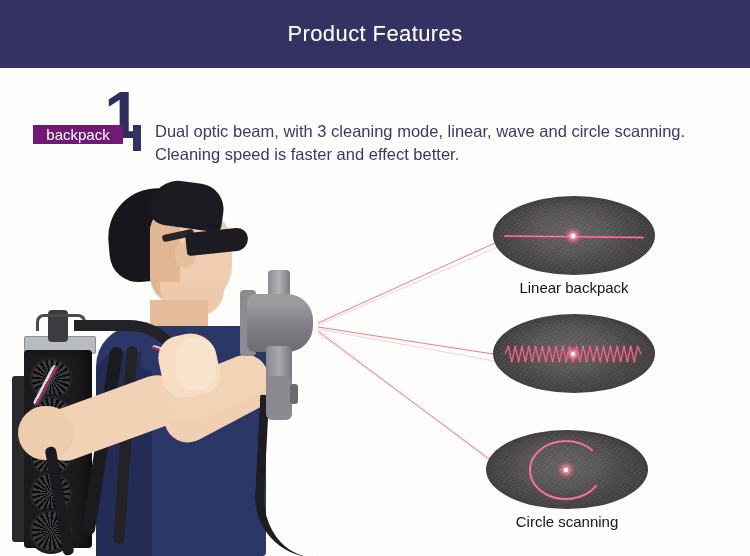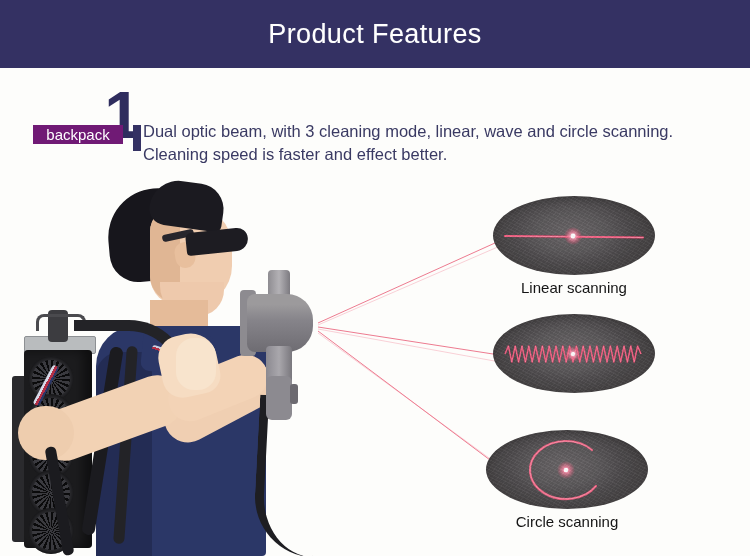--- a/index.html
+++ b/index.html
@@ -6,40 +6,40 @@
   body{
     width:750px;height:556px;overflow:hidden;background:#fdfdfb;
     font-family:"Liberation Sans",sans-serif;position:relative;
   }
   
   .header{
     position:absolute;left:0;top:0;width:750px;height:68px;
     background:#343163;display:flex;align-items:center;justify-content:center;
   }
   .header-title{
-    color:#ffffff;font-size:27px;letter-spacing:.4px;font-weight:400;
+    color:#ffffff;font-size:22px;letter-spacing:.4px;font-weight:400;
     text-shadow:0 0 1px rgba(255,255,255,.25);
   }
   
   .badge-wrap{position:absolute;left:33px;top:86px;width:108px;height:65px;}
   .big-num{
     position:absolute;right:0;top:-2px;font-size:66px;line-height:62px;
     font-weight:700;color:#2f2d5e;font-family:"Liberation Sans",sans-serif;
   }
   .badge-box{
     position:absolute;left:0;top:39px;width:90px;height:19px;background:#701a75;
     display:flex;align-items:center;justify-content:center;
   }
   .badge-box span{color:#ffffff;font-size:15px;}
   .badge-sliver{
     position:absolute;left:100px;top:39px;width:8px;height:26px;background:#343163;
   }
   
   .lead{
-    position:absolute;left:143px;top:120px;width:590px;
+    position:absolute;left:155px;top:120px;width:590px;
     color:#3a3a63;font-size:16.5px;line-height:23px;white-space:pre-line;
   }
   
   .photo{position:absolute;left:0;top:170px;width:360px;height:386px;}
 
   
   .hair{
     position:absolute;left:108px;top:18px;width:104px;height:92px;
     background:#17161c;border-radius:52px 58px 34px 30px;
     transform:rotate(-5deg);
@@ -320,21 +320,21 @@
           <stop offset="35%" stop-color="#ff9bb4" stop-opacity=".85"></stop>
           <stop offset="100%" stop-color="#f0426b" stop-opacity="0"></stop>
         </radialGradient>
       </defs>
       <line x1="12" y1="40" x2="150" y2="41.5" stroke="#f0426b" stroke-width="2.1" stroke-linecap="round"></line>
       <line x1="12" y1="40" x2="150" y2="41.5" stroke="#ff93ad" stroke-width="0.9" stroke-linecap="round"></line>
       <circle cx="80" cy="40" r="9" fill="url(#glowL)"></circle>
       <circle cx="80" cy="40" r="2.4" fill="#ffffff"></circle>
     </svg>
   </div>
-  <div class="scan-label">Linear scanning</div>
+  <div class="scan-label">Linear backpack</div>
 </div>
 
 <div class="panel p2">
   <div class="ellipse">
     <svg class="ell-svg" viewBox="0 0 162 79">
       <defs>
         <radialGradient id="glowW" cx="50%" cy="50%" r="50%">
           <stop offset="0%" stop-color="#ffffff" stop-opacity="1"></stop>
           <stop offset="35%" stop-color="#ff9bb4" stop-opacity=".85"></stop>
           <stop offset="100%" stop-color="#f0426b" stop-opacity="0"></stop>

